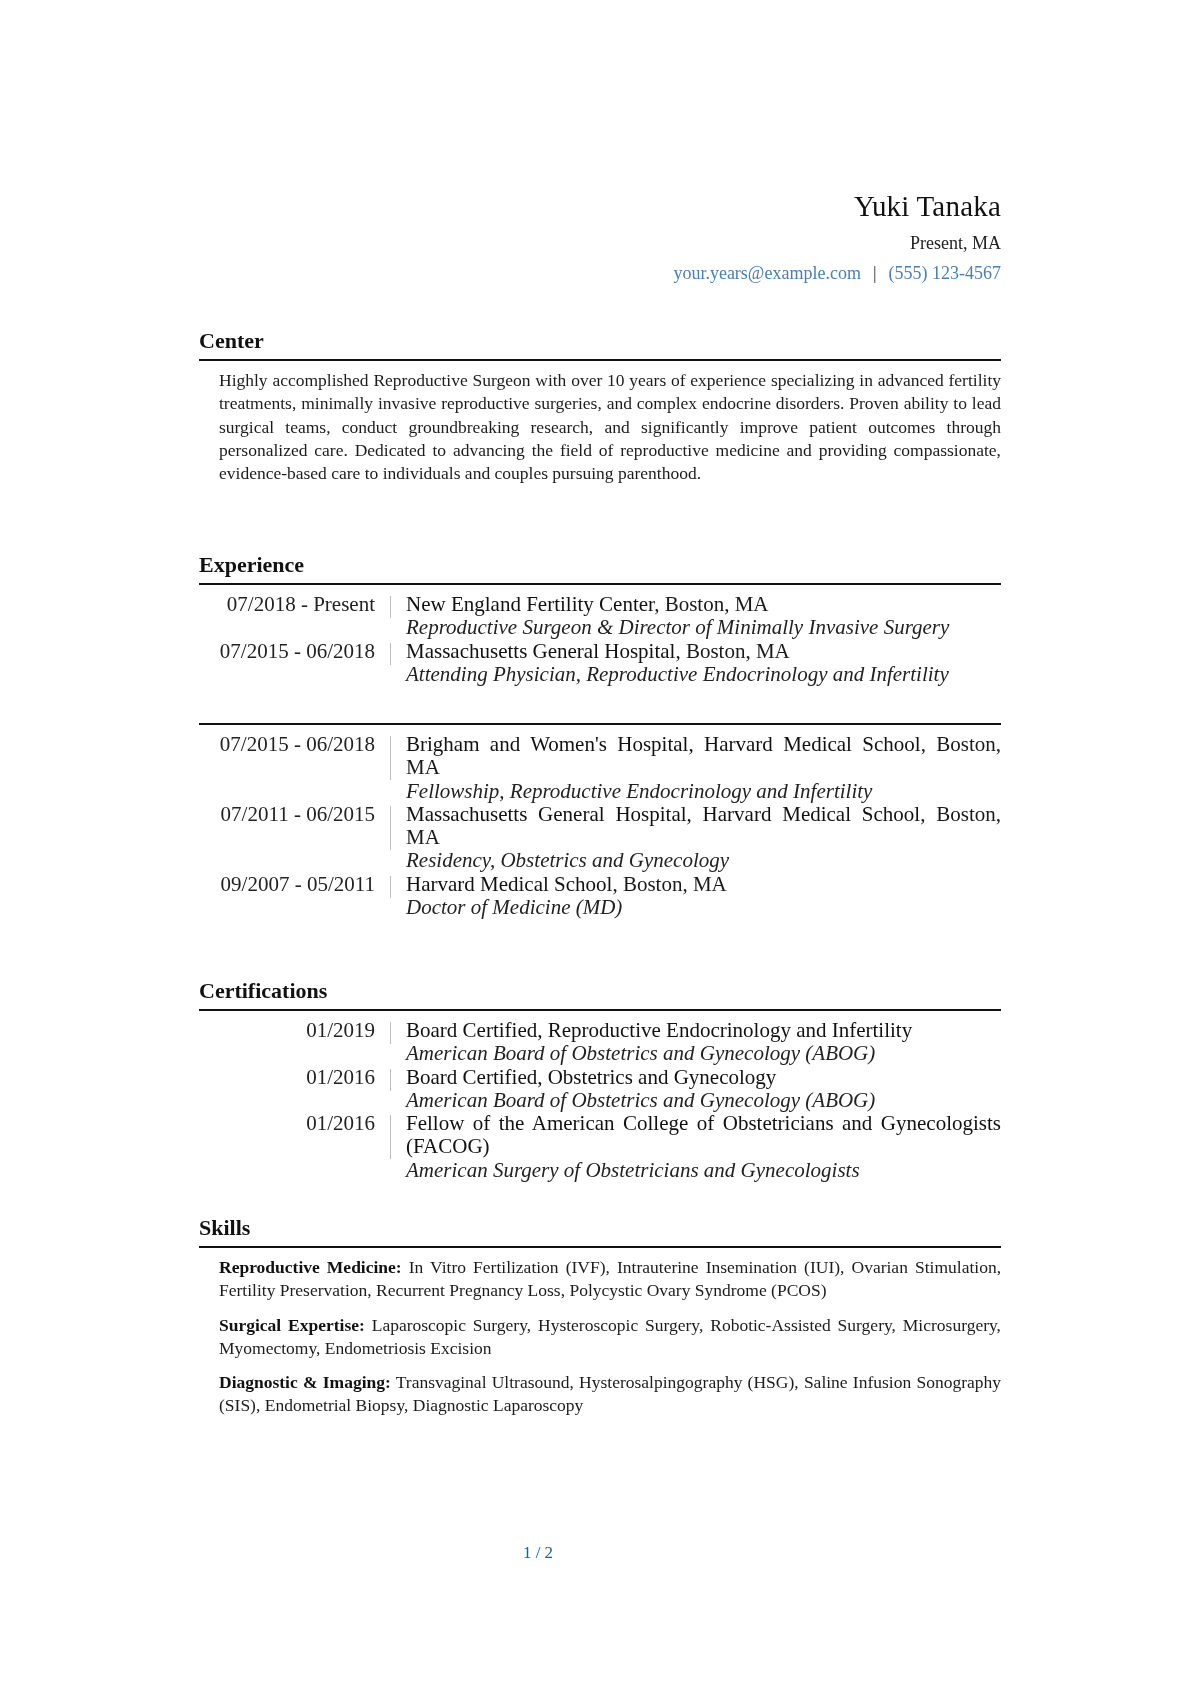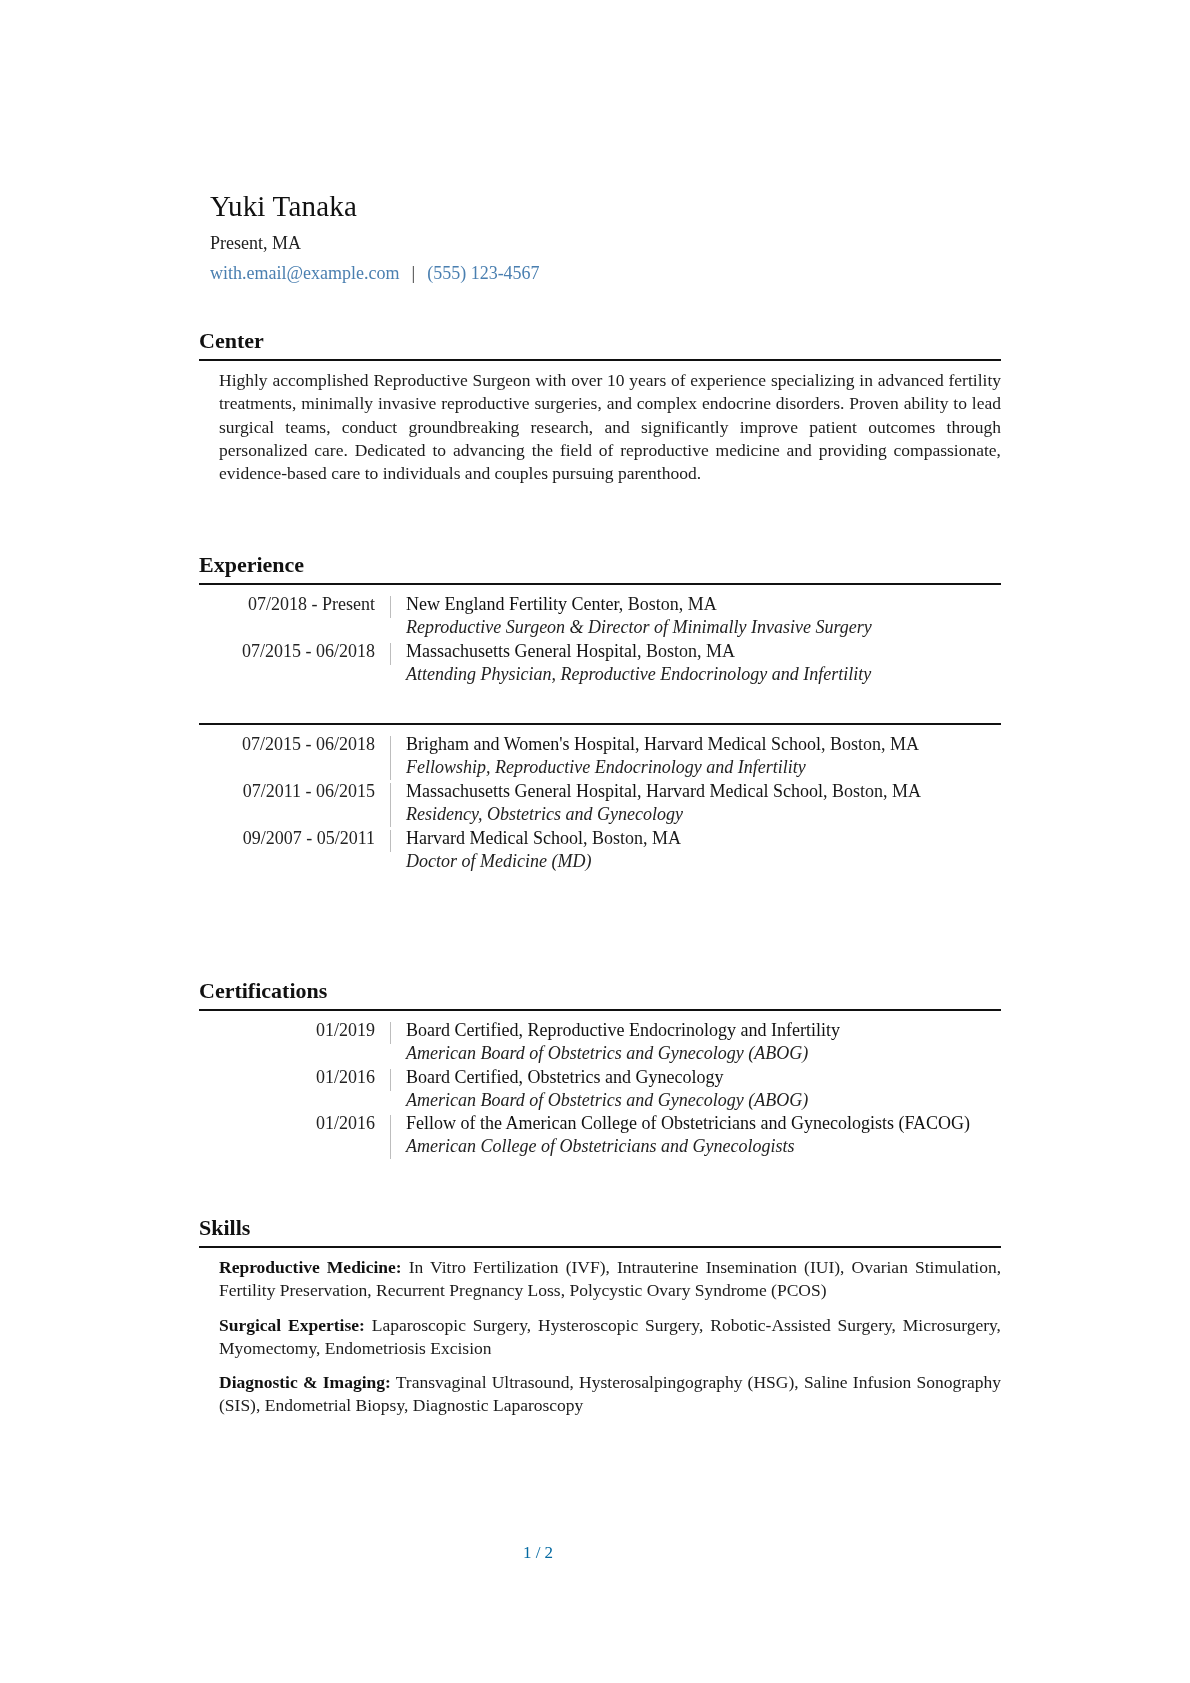--- a/index.html
+++ b/index.html
@@ -2,57 +2,57 @@
 <html><head>
   <meta charset="utf-8">
   <style>
     html, body { margin: 0; padding: 0; background: #ffffff; }
     body {
       width: 1190px; height: 1683px; position: relative; overflow: hidden;
       font-family: "Liberation Serif", "DejaVu Serif", serif;
       color: #1a1a1a;
     }
     .page { position: absolute; left: 199px; top: 0; width: 802px; }
-    .header { position: absolute; left: 11px; width: 802px; text-align: left; }
+    .header { position: absolute; left: 0; width: 802px; text-align: right; }
     .name { top: 190px; font-size: 29px; font-weight: normal; letter-spacing: 0.2px; color: #111; }
     .location { top: 233px; font-size: 18px; color: #222; }
     .contact { top: 263px; font-size: 18px; color: #4a7fb0; }
     .contact a { color: #4a7fb0; text-decoration: none; }
     .contact .sep { color: #333; margin: 0 12px; }
 
     .section { position: absolute; left: 0; width: 802px; }
     .section-title { font-size: 22px; color: #111; margin: 0; line-height: 26px; }
     .rule { height: 2px; background: #111; margin-top: 5px; }
 
     .summary-text {
       margin: 8px 0 0 20px; font-size: 17.5px; line-height: 23.3px;
       text-align: justify; color: #1c1c1c;
     }
 
-    .entry { display: flex; position: relative; font-size: 18px; line-height: 23.3px; }
+    .entry { display: flex; position: relative; font-size: 21px; line-height: 23.3px; }
     .entry .date { width: 176px; text-align: right; padding-right: 15px; flex: none; color: #222; }
     .entry .divider { width: 1px; background: #bdbdbd; flex: none; margin: 3px 0 0 0; align-self: stretch; }
     .entry .content { padding-left: 15px; flex: 1; text-align: justify; }
     .entry .org { font-weight: normal; color: #111; }
     .entry .role { font-style: italic; color: #222; }
 
     .skill { margin: 0 0 11px 20px; font-size: 17.5px; line-height: 23.3px; text-align: justify; color: #1c1c1c; }
     .skill .label { font-weight: bold; color: #111; }
 
     .page-num { position: absolute; top: 1543px; left: 0; width: 1076px; text-align: center; font-size: 17px; color: #0369a1; }
   </style>
 </head>
 <body>
 
 <div class="page">
 
   <div class="header name">Yuki Tanaka</div>
   <div class="header location">Present, MA</div>
   <div class="header contact">
-    <a>with.email@example.com</a><span class="sep">|</span><a>(555) 123-4567</a>
+    <a>your.years@example.com</a><span class="sep">|</span><a>(555) 123-4567</a>
   </div>
 
   <div class="section" style="top:328px;">
     <h2 class="section-title">Center</h2>
     <div class="rule"></div>
     <p class="summary-text">Highly accomplished Reproductive Surgeon with over 10 years of experience specializing in advanced fertility treatments, minimally invasive reproductive surgeries, and complex endocrine disorders. Proven ability to lead surgical teams, conduct groundbreaking research, and significantly improve patient outcomes through personalized care. Dedicated to advancing the field of reproductive medicine and providing compassionate, evidence-based care to individuals and couples pursuing parenthood.</p>
   </div>
 
   <div class="section" style="top:552px;">
     <h2 class="section-title">Experience</h2>
@@ -123,21 +123,21 @@
       <div class="content">
         <span class="org">Board Certified, Obstetrics and Gynecology</span><br>
         <span class="role">American Board of Obstetrics and Gynecology (ABOG)</span>
       </div>
     </div>
     <div class="entry">
       <div class="date">01/2016</div>
       <div class="divider" style="align-self:flex-start;height:44px;"></div>
       <div class="content">
         <span class="org">Fellow of the American College of Obstetricians and Gynecologists (FACOG)</span><br>
-        <span class="role">American College of Obstetricians and Gynecologists</span>
+        <span class="role">American Surgery of Obstetricians and Gynecologists</span>
       </div>
     </div>
   </div>
 
   <div class="section" style="top:1215px;">
     <h2 class="section-title">Skills</h2>
     <div class="rule"></div>
     <div style="height:8px"></div>
     <p class="skill"><span class="label">Reproductive Medicine:</span><span> In Vitro Fertilization (IVF), Intrauterine Insemination (IUI), Ovarian Stimulation, Fertility Preservation, Recurrent Pregnancy Loss, Polycystic Ovary Syndrome (PCOS)</span></p>
     <p class="skill"><span class="label">Surgical Expertise:</span><span> Laparoscopic Surgery, Hysteroscopic Surgery, Robotic-Assisted Surgery, Microsurgery, Myomectomy, Endometriosis Excision</span></p>

